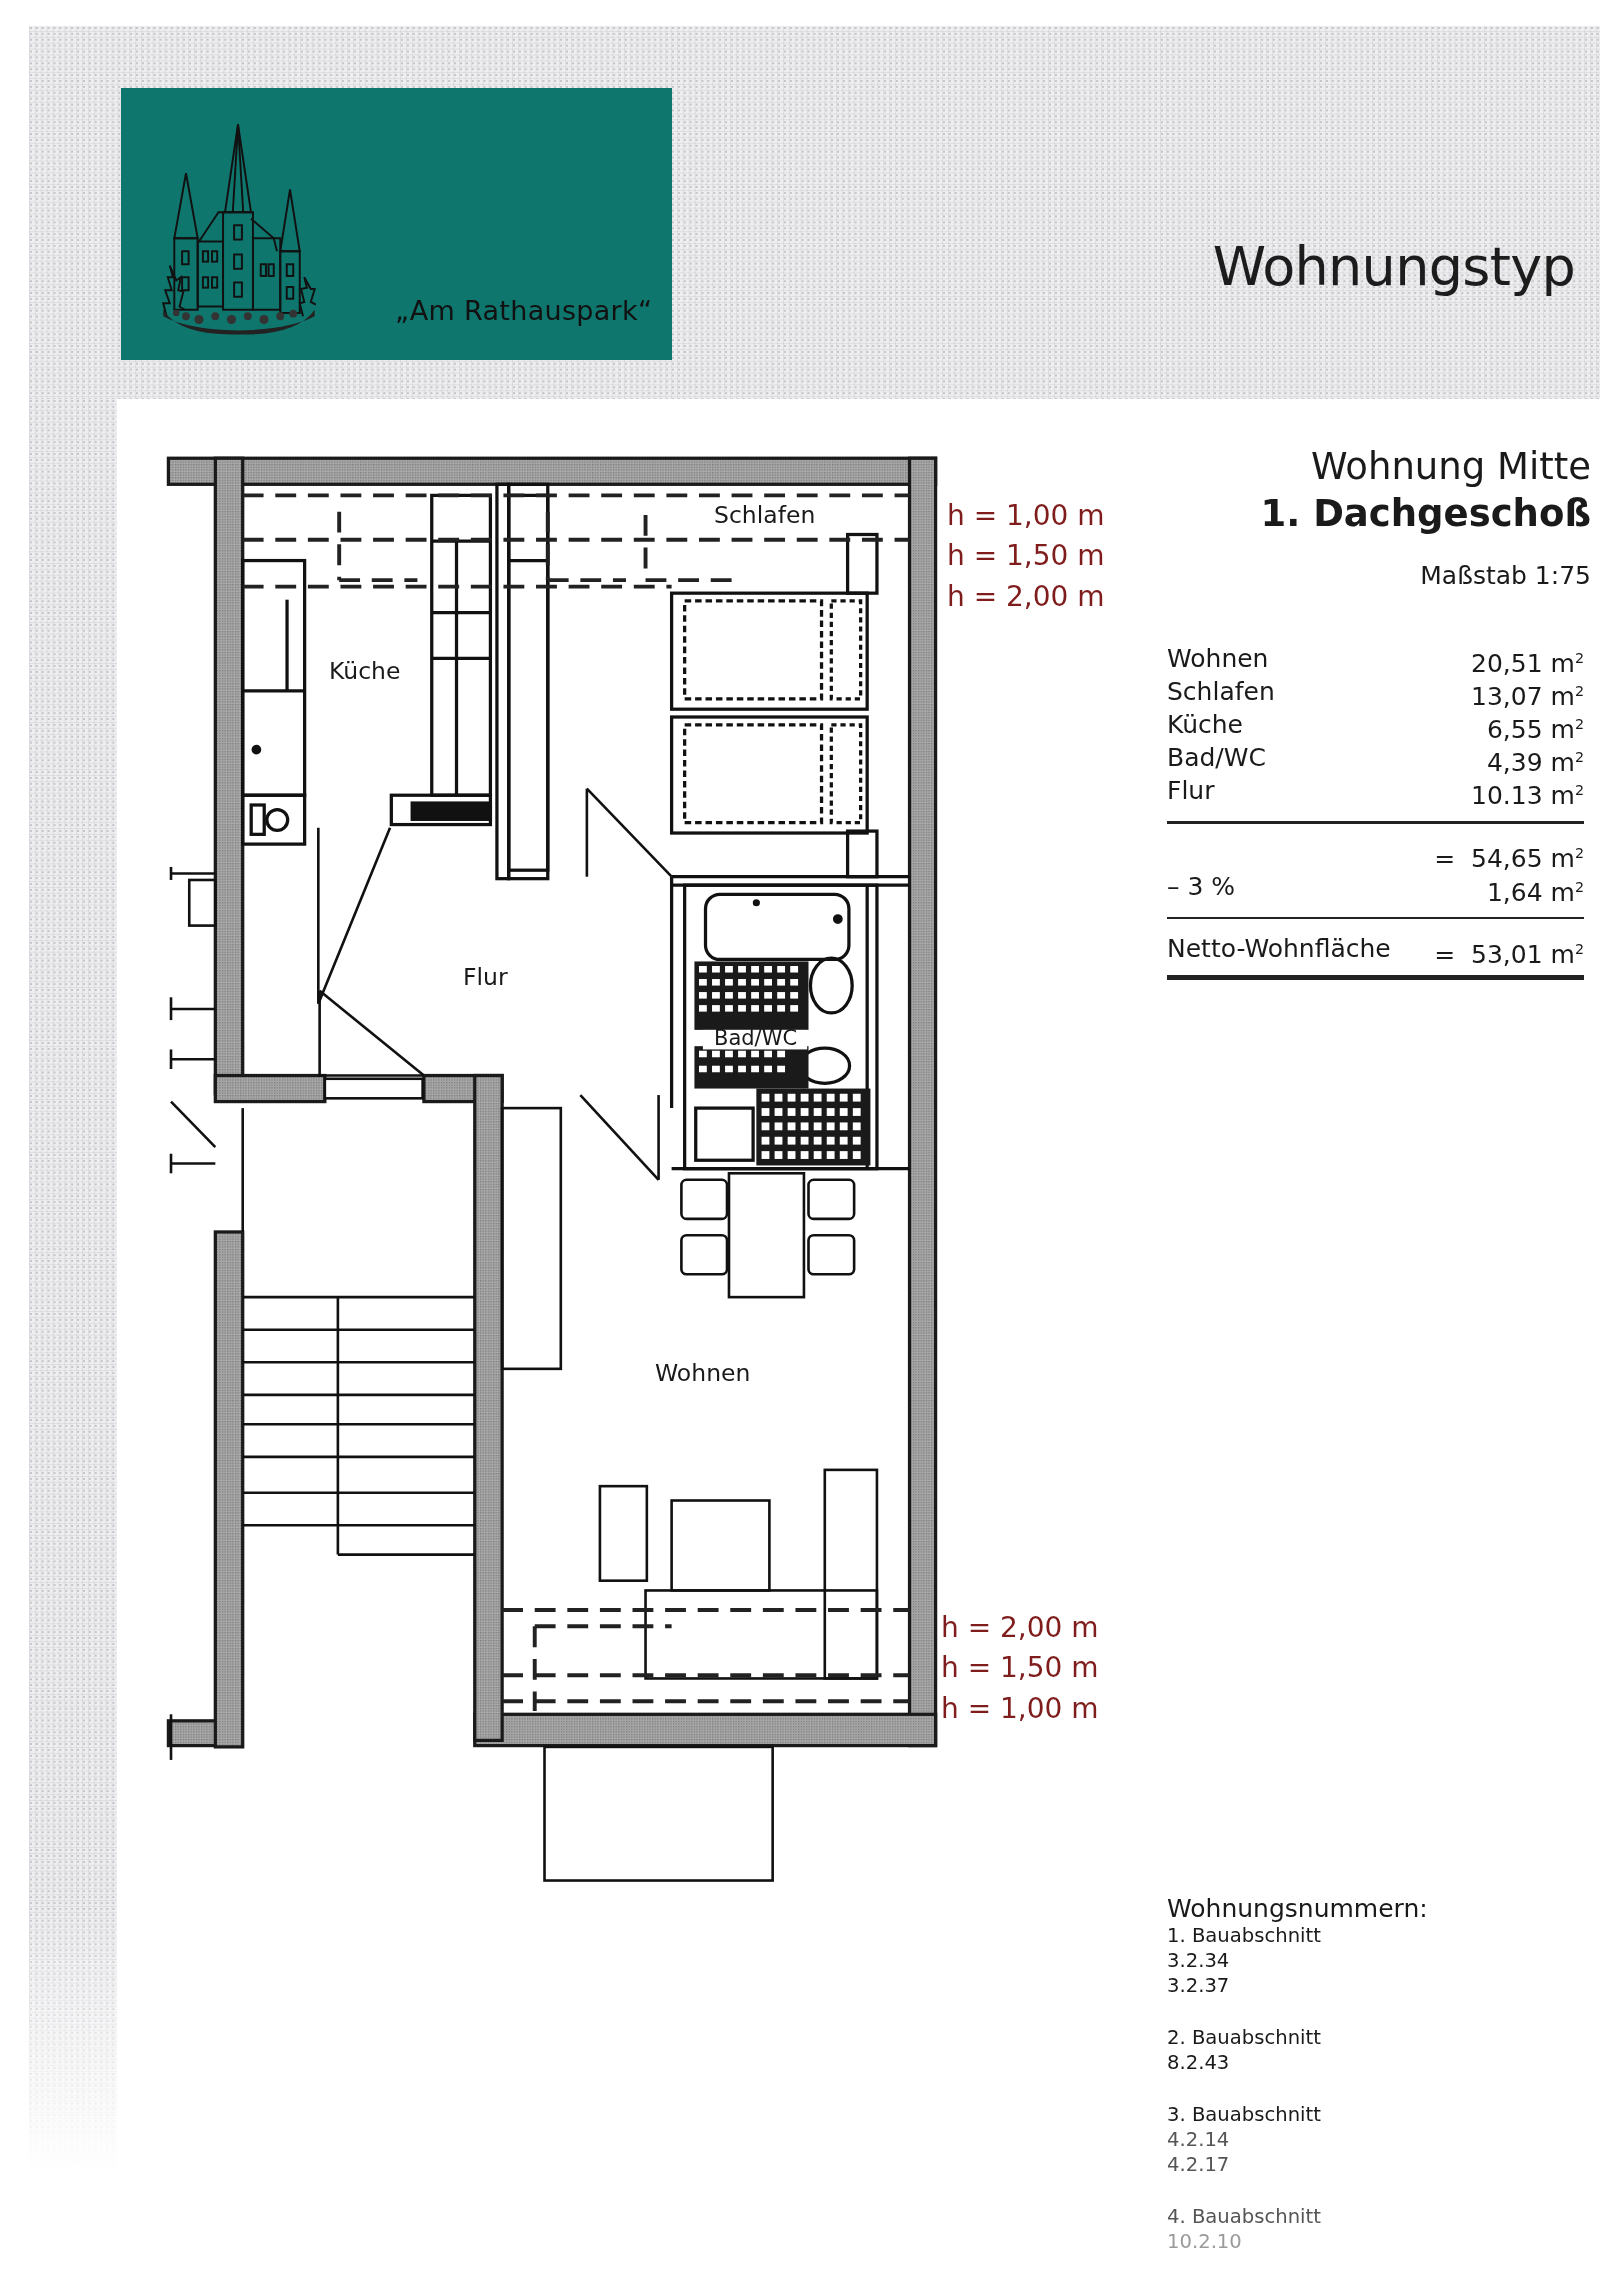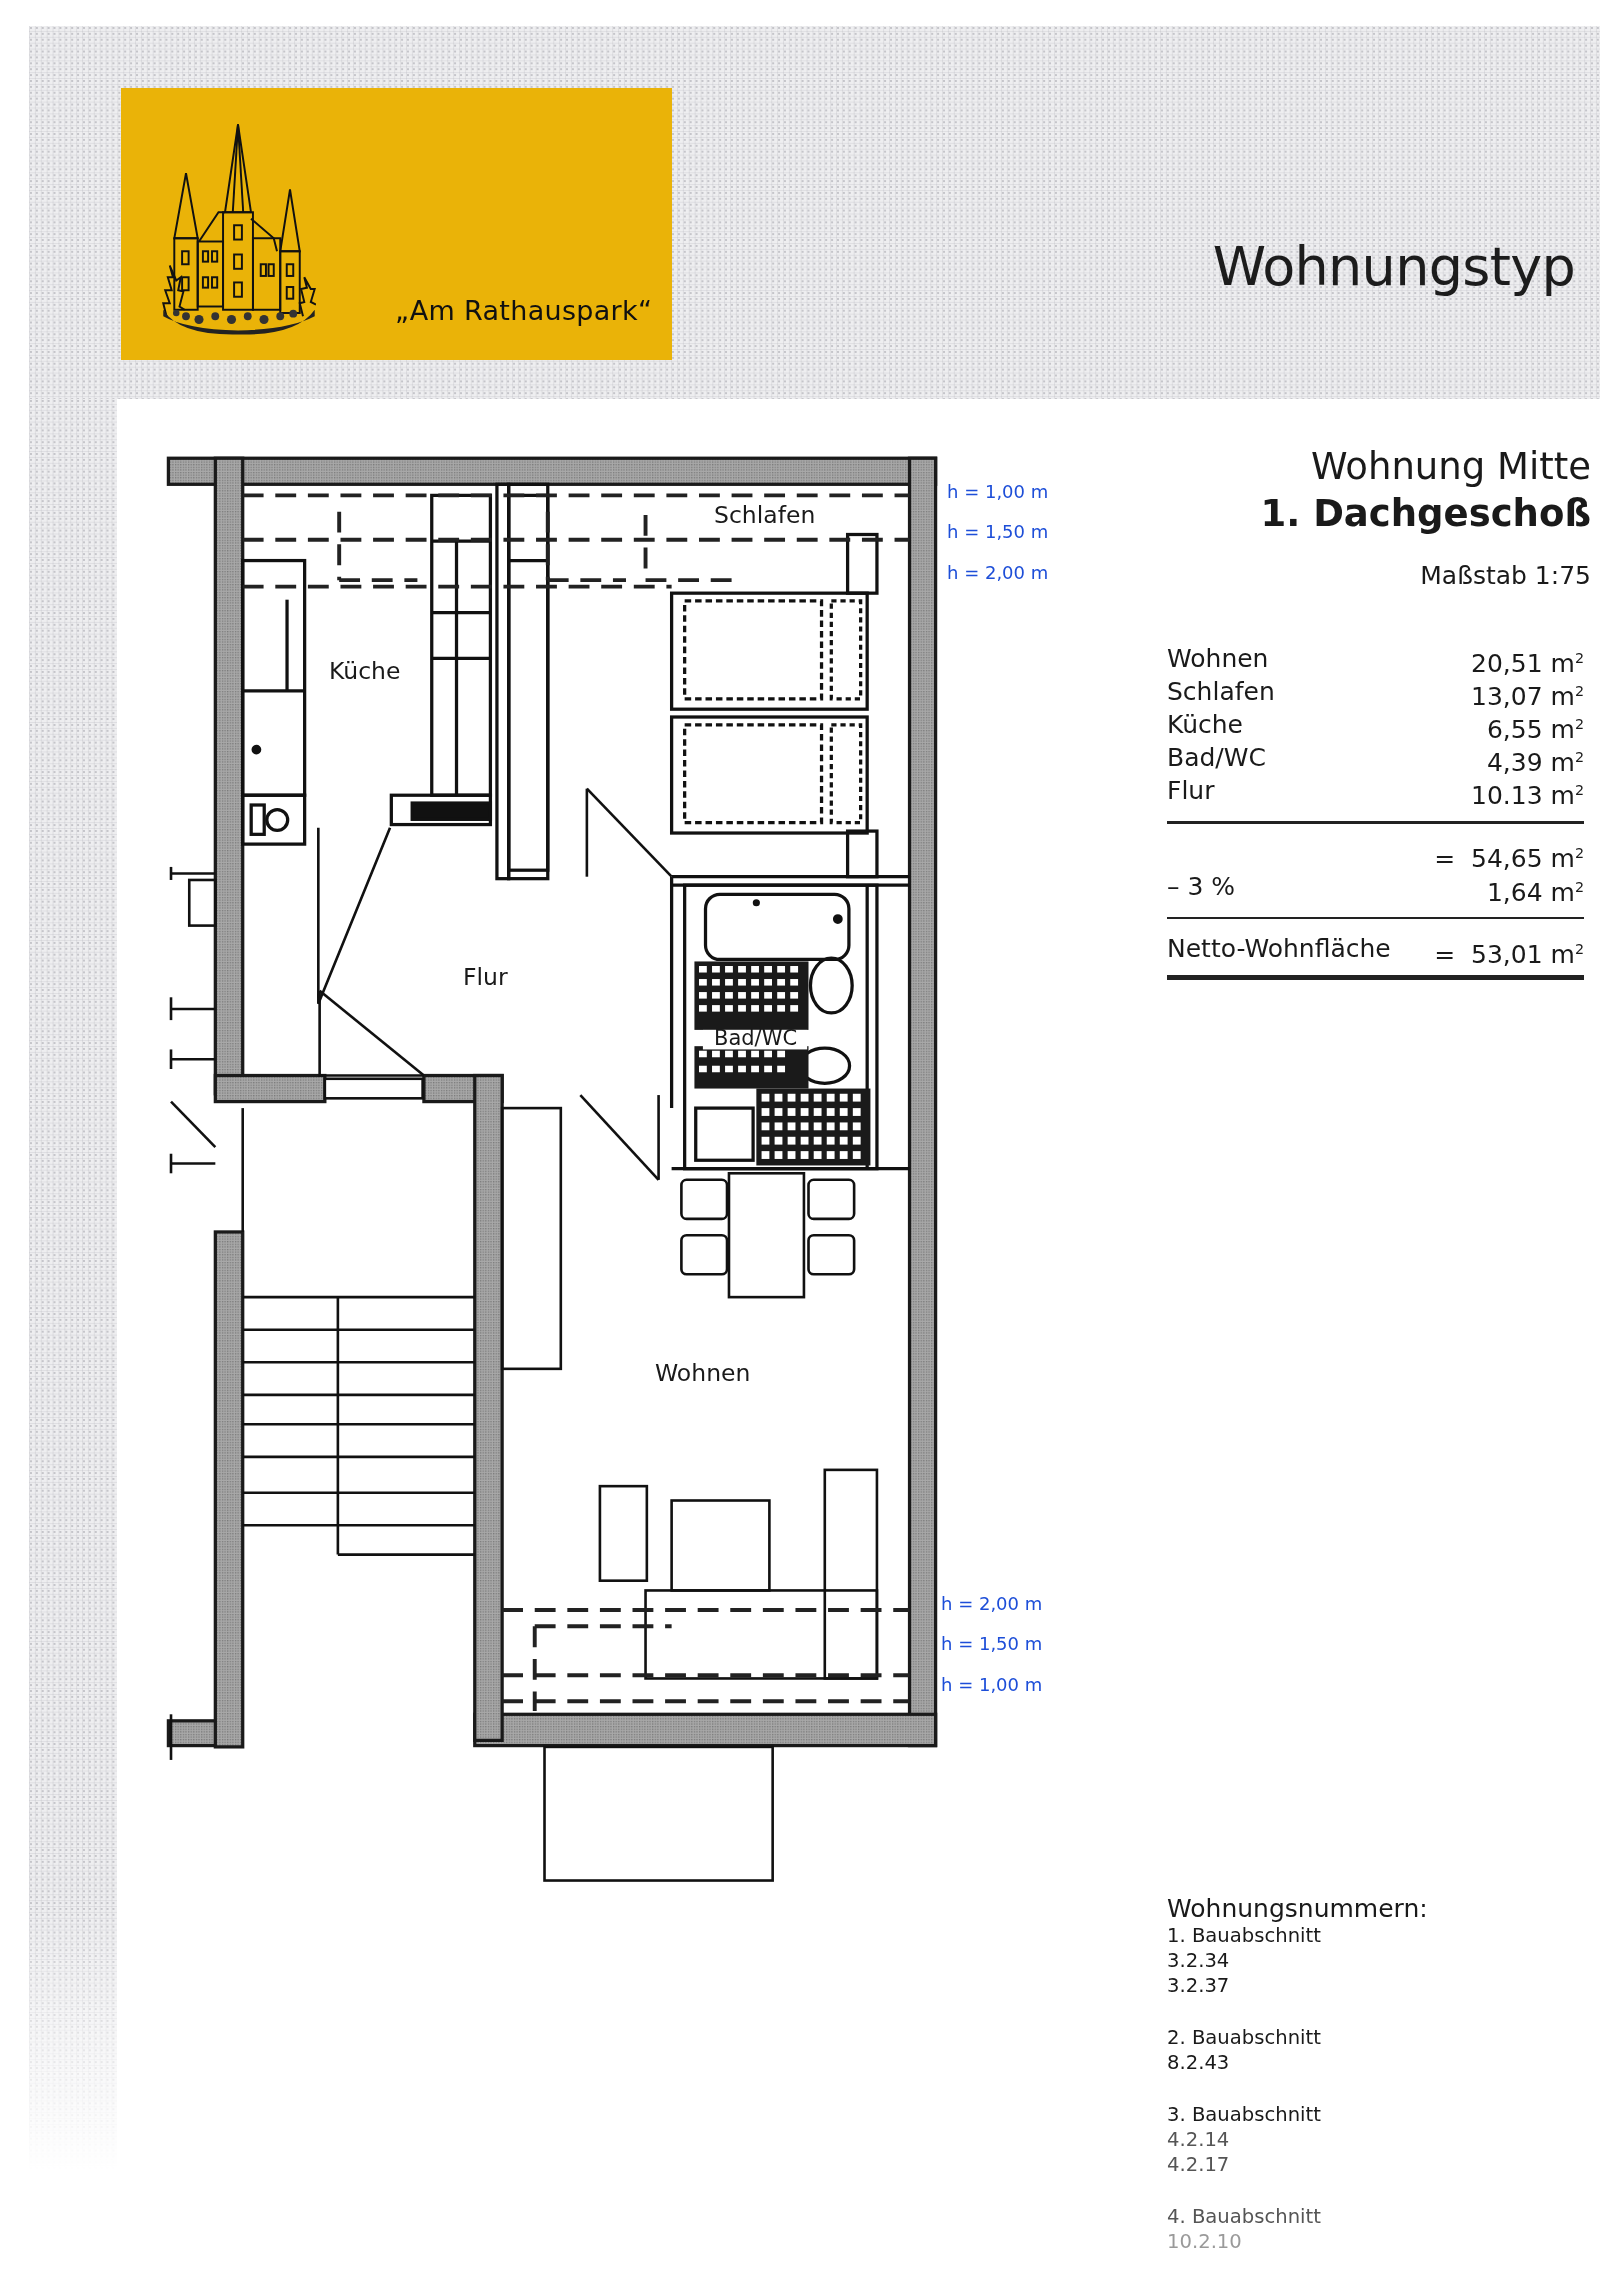--- a/index.html
+++ b/index.html
@@ -14,21 +14,21 @@
     background-image:
       radial-gradient(circle at 2px 2px, rgba(120,120,130,0.35) 0.8px, transparent 1.2px),
       repeating-linear-gradient(0deg, rgba(150,150,160,0.18) 0 0.7px, transparent 0.7px 5.9px),
       repeating-linear-gradient(90deg, rgba(150,150,160,0.18) 0 0.7px, transparent 0.7px 5.9px);
     background-size: 5.9px 5.9px, 5.9px 5.9px, 5.9px 5.9px;
   }
   #header-band { position: absolute; left: 29px; top: 26px; width: 1571px; height: 373px; }
   #left-strip { position: absolute; left: 29px; top: 399px; width: 88px; height: 1773px;
     -webkit-mask-image: linear-gradient(to bottom, #000 85%, transparent 100%);
     mask-image: linear-gradient(to bottom, #000 85%, transparent 100%); }
-  #logo-box { position: absolute; left: 121px; top: 88px; width: 551px; height: 272px; background: #eab308; }
+  #logo-box { position: absolute; left: 121px; top: 88px; width: 551px; height: 272px; background: #0f766e; }
   #logo-svg { position: absolute; left: 39px; top: 33px; width: 156px; height: 215px; }
   #logo-caption { position: absolute; left: 274px; top: 207px; font-size: 27px; letter-spacing: 0.3px; white-space: nowrap; color: #111; }
   #page-title { position: absolute; right: 42px; top: 235px; font-size: 54px; font-weight: 400; letter-spacing: -0.7px; color: #1c1c1c; white-space: nowrap; }
 
   .info { position: absolute; color: #1a1a1a; white-space: nowrap; }
   #apt-name { right: 26px; top: 445px; font-size: 37px; text-align: center; }
   #apt-floor { right: 26px; top: 492px; font-size: 37px; text-align: center; font-weight: bold; }
   #apt-scale { right: 26px; top: 561px; font-size: 25px; text-align: right; margin-left: 38px; }
 
   #area-table { position: absolute; left: 1167px; top: 642px; width: 417px; font-size: 25px; }
@@ -44,21 +44,21 @@
   #apt-numbers .nh { font-size: 25px; line-height: 29px; }
   #apt-numbers .sec { font-size: 19.6px; line-height: 25px; }
   #apt-numbers .gap { height: 27px; }
   .faded { color: #555; }
   .faded2 { color: #9a9a9a; }
 
   
   #floorplan { position: absolute; left: 0; top: 0; width: 1617px; height: 2284px; pointer-events: none; }
   #floorplan * { pointer-events: auto; }
   .room-label { position: absolute; font-size: 23.5px; color: #1a1a1a; white-space: nowrap; }
-  .h-label { position: absolute; font-size: 18px; color: #1d4ed8; white-space: nowrap; }
+  .h-label { position: absolute; font-size: 28px; color: #7f1d1d; white-space: nowrap; margin-top: 18px; }
 </style>
 </head>
 <body>
 
 <div id="header-band" class="texture"></div>
 <div id="left-strip" class="texture"></div>
 
 <div id="logo-box">
   <svg id="logo-svg" viewBox="0 0 240 330">
     <g fill="none" stroke="#111" stroke-width="3">

